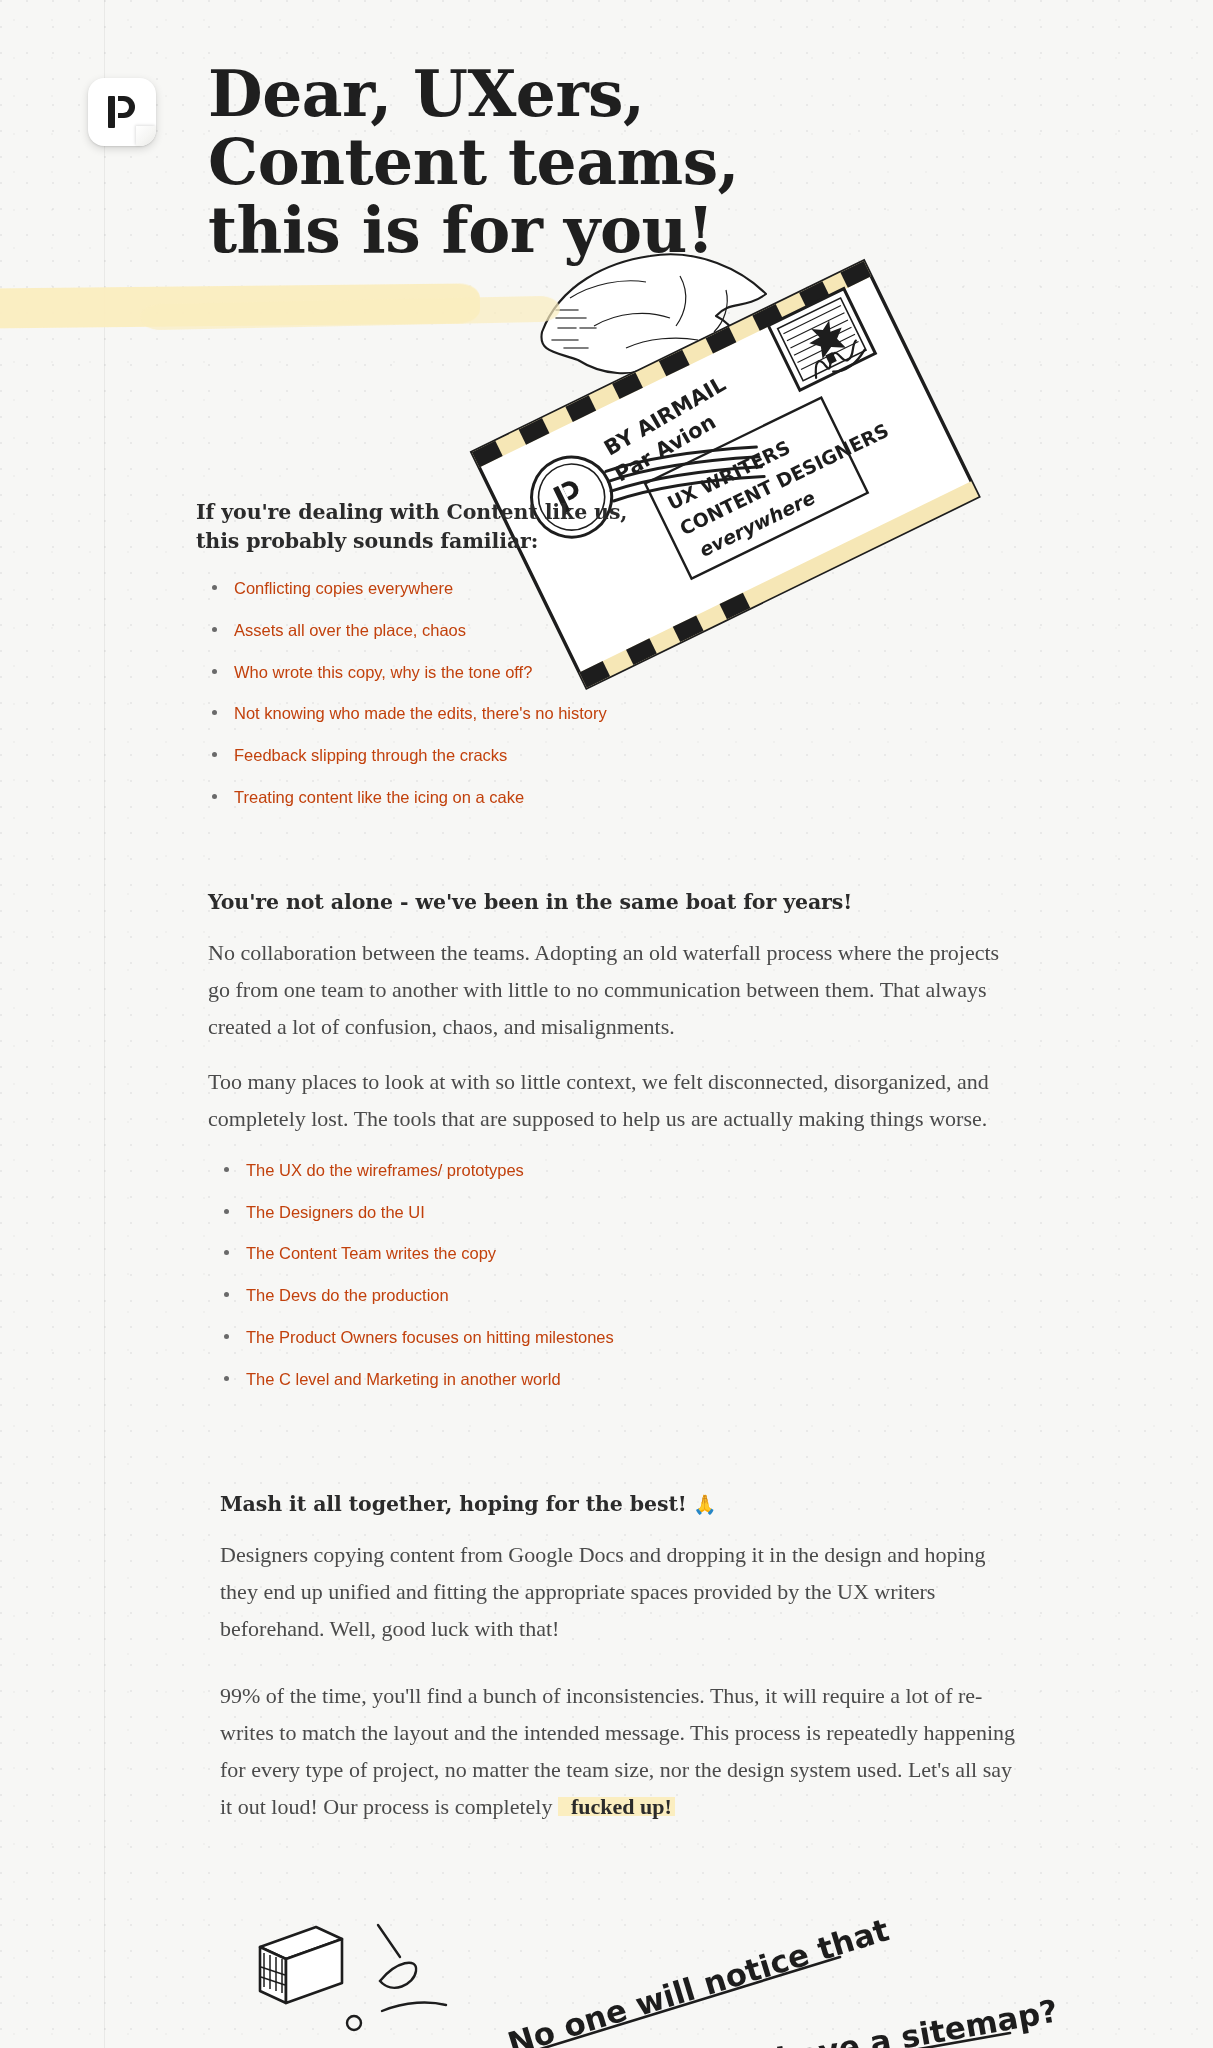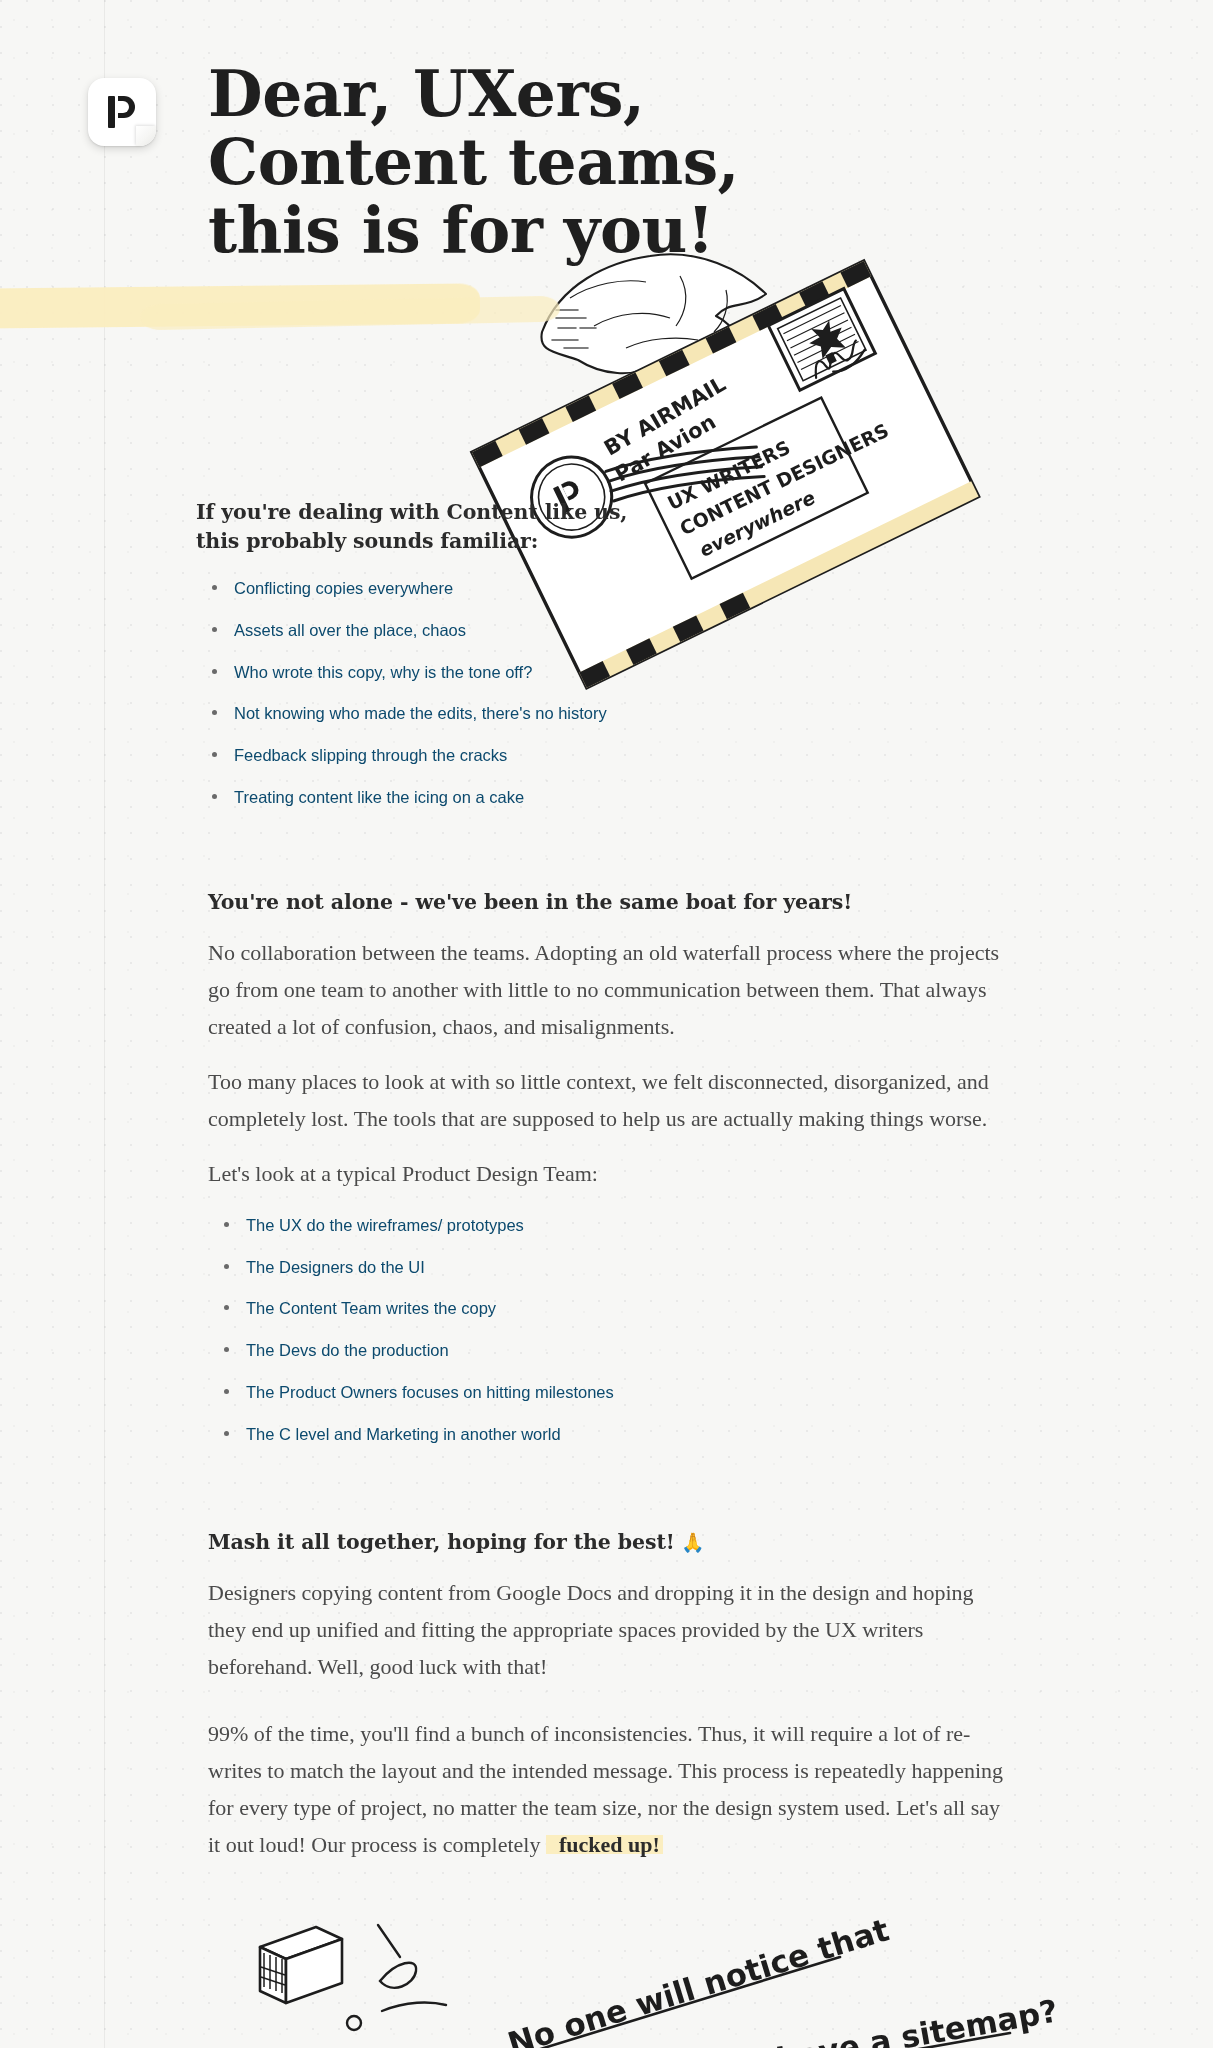--- a/index.html
+++ b/index.html
@@ -135,21 +135,21 @@
 
   ul.bullets {
     list-style: none;
     margin-top: 20px;
     padding-left: 38px;
   }
   ul.bullets li {
     font-family: "Liberation Sans", sans-serif;
     font-size: 16.5px;
     line-height: 1.5;
-    color: #0c4a6e;
+    color: #c2410c;
     position: relative;
     margin-bottom: 17px;
     white-space: nowrap;
   }
   ul.bullets li::before {
     content: "";
     position: absolute;
     left: -22px;
     top: 9px;
     width: 5px; height: 5px;
@@ -311,32 +311,31 @@
       <li>Not knowing who made the edits, there's no history</li>
       <li>Feedback slipping through the cracks</li>
       <li>Treating content like the icing on a cake</li>
     </ul>
   </div>
 
   <div class="block" style="left:208px; top:888px; width:800px;">
     <h2 class="sub">You're not alone - we've been in the same boat for years!</h2>
     <p class="body">No collaboration between the teams. Adopting an old waterfall process where the projects go from one team to another with little to no communication between them. That always created a lot of confusion, chaos, and misalignments.</p>
     <p class="body">Too many places to look at with so little context, we felt disconnected, disorganized, and completely lost. The tools that are supposed to help us are actually making things worse.</p>
-    <p class="body">Let's look at a typical Product Design Team:</p>
     <ul class="bullets">
       <li>The UX do the wireframes/ prototypes</li>
       <li>The Designers do the UI</li>
       <li>The Content Team writes the copy</li>
       <li>The Devs do the production</li>
       <li>The Product Owners focuses on hitting milestones</li>
       <li>The C level and Marketing in another world</li>
     </ul>
   </div>
 
-  <div class="block" style="left:208px; top:1490px; width:800px;margin-top:38px;">
+  <div class="block" style="left:220px; top:1490px; width:800px;">
     <h2 class="sub">
       <span>Mash it all together, hoping for the best!</span>
       <span class="emoji">🙏</span>
     </h2>
     <p class="body">Designers copying content from Google Docs and dropping it in the design and hoping they end up unified and fitting the appropriate spaces provided by the UX writers beforehand. Well, good luck with that!</p>
     <p class="body" style="margin-top:30px;"><span>99% of the time, you'll find a bunch of inconsistencies. Thus, it will require a lot of re-writes to match the layout and the intended message. This process is repeatedly happening for every type of project, no matter the team size, nor the design system used. Let's all say it out loud! Our process is completely </span><span class="mark-yellow">fucked up!</span></p>
   </div>
 
   <div class="doodle-bottom">
     <svg viewBox="0 0 860 150" aria-hidden="true">

